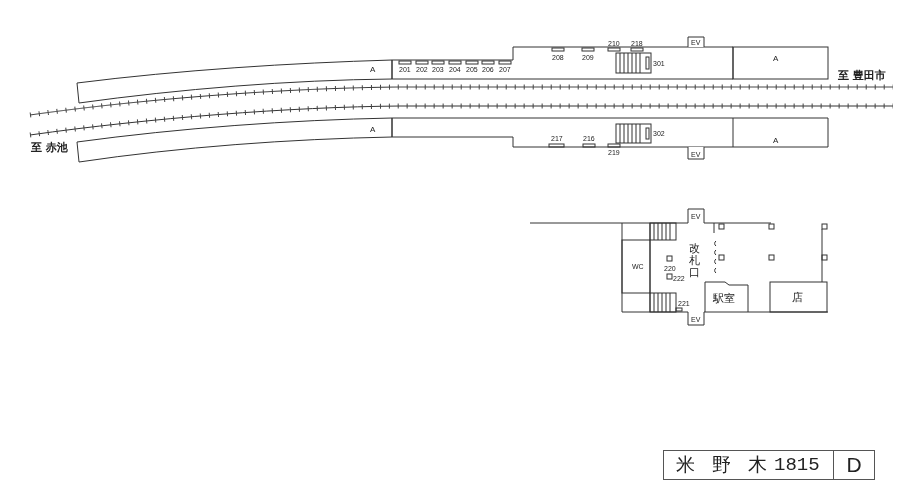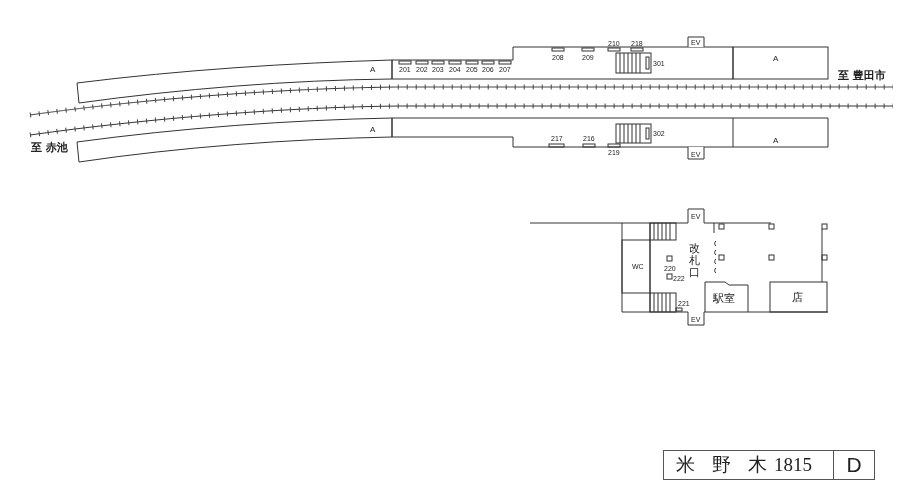--- a/index.html
+++ b/index.html
@@ -10,21 +10,21 @@
   .lnw { stroke:#333; stroke-width:1; fill:#fff; }
   .tiny { font-family:"Liberation Sans", sans-serif; font-size:7px; fill:#222; }
   .small { font-family:"Liberation Sans", sans-serif; font-size:8px; fill:#222; }
   .jp { font-family:"DejaVu Sans", sans-serif; font-size:11px; fill:#222; }
   .jpb { font-family:"DejaVu Sans", sans-serif; font-size:11px; fill:#222; font-weight:bold; }
   .title-box { position:absolute; left:663px; top:450px; width:212px; height:30px;
                border:1px solid #555; display:flex; box-sizing:border-box; background:#fff; }
   .title-name { flex:1; display:flex; align-items:center; padding-left:12px;
                 font-family:"DejaVu Sans", sans-serif; font-size:19px; letter-spacing:0; }
   .title-name .ch { display:inline-block; width:36px; }
-  .title-code { font-family:Liberation Serif, serif; font-size:19px; margin-left:2px; }
+  .title-code { font-family:Liberation Mono, monospace; font-size:19px; margin-left:2px; }
   .title-sect { width:40px; border-left:1px solid #555; display:flex; align-items:center; justify-content:center;
                 font-family:"Liberation Sans", sans-serif; font-size:21px; }
 </style>
 </head>
 <body>
 
 <svg width="919" height="491" viewBox="0 0 919 491">
 
   <g>
     <path class="ln" d="M30,115 C150,98 290,88 400,87 L893,87" stroke-dasharray="1,0"></path>

